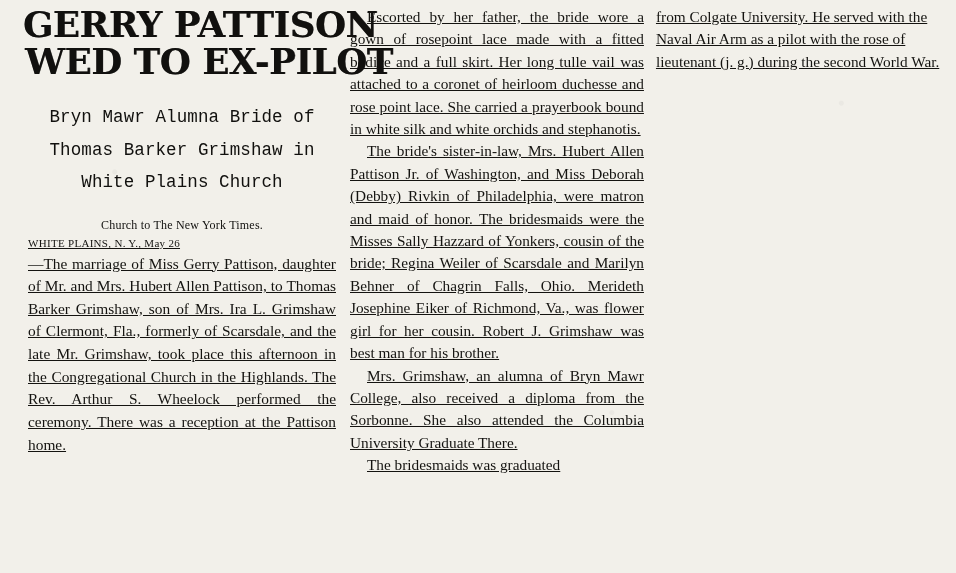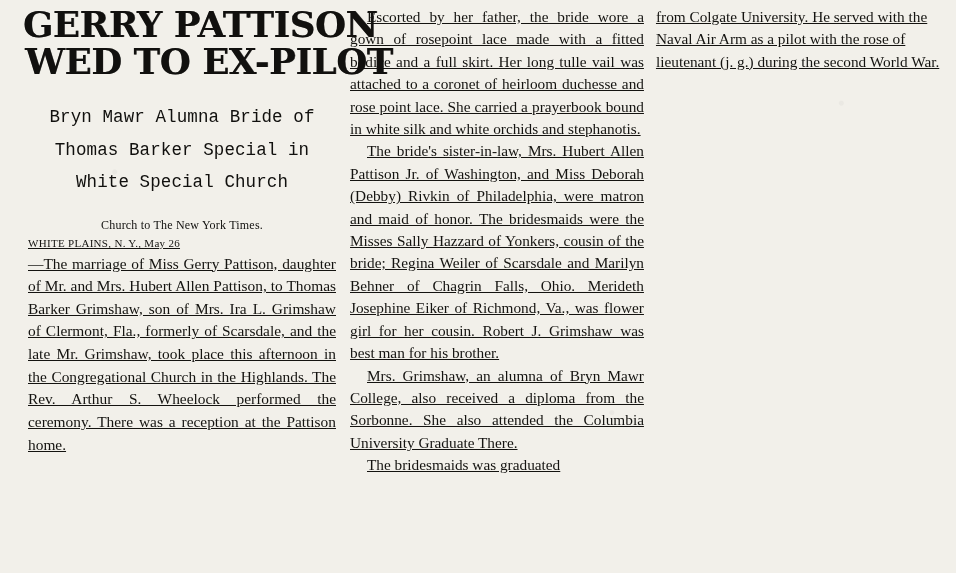--- a/index.html
+++ b/index.html
@@ -114,22 +114,22 @@
 
     <div class="col col-1">
 
       <div class="headline">
         <span class="hl-line hl-line1">GERRY PATTISON</span>
         <span class="hl-line hl-line2">WED TO EX-PILOT</span>
       </div>
 
       <div class="subhead">
         <span class="sh-line">Bryn Mawr Alumna Bride of</span>
-        <span class="sh-line">Thomas Barker Special in</span>
-        <span class="sh-line">White Special Church</span>
+        <span class="sh-line">Thomas Barker Grimshaw in</span>
+        <span class="sh-line">White Plains Church</span>
       </div>
 
       <div class="credit smallcaps">Church to The New York Times.</div>
 
       <div class="body-text">
         <p><span class="lead-first">WHITE PLAINS, N. Y., May 26</span>—The marriage of Miss Gerry Pattison, daughter of Mr. and Mrs. Hubert Allen Pattison, to Thomas Barker Grimshaw, son of Mrs. Ira L. Grimshaw of Clermont, Fla., formerly of Scarsdale, and the late Mr. Grimshaw, took place this afternoon in the Congregational Church in the Highlands. The Rev. Arthur S. Wheelock performed the ceremony. There was a reception at the Pattison home.</p>
       </div>
     </div>
 
     <div class="col col-2">

